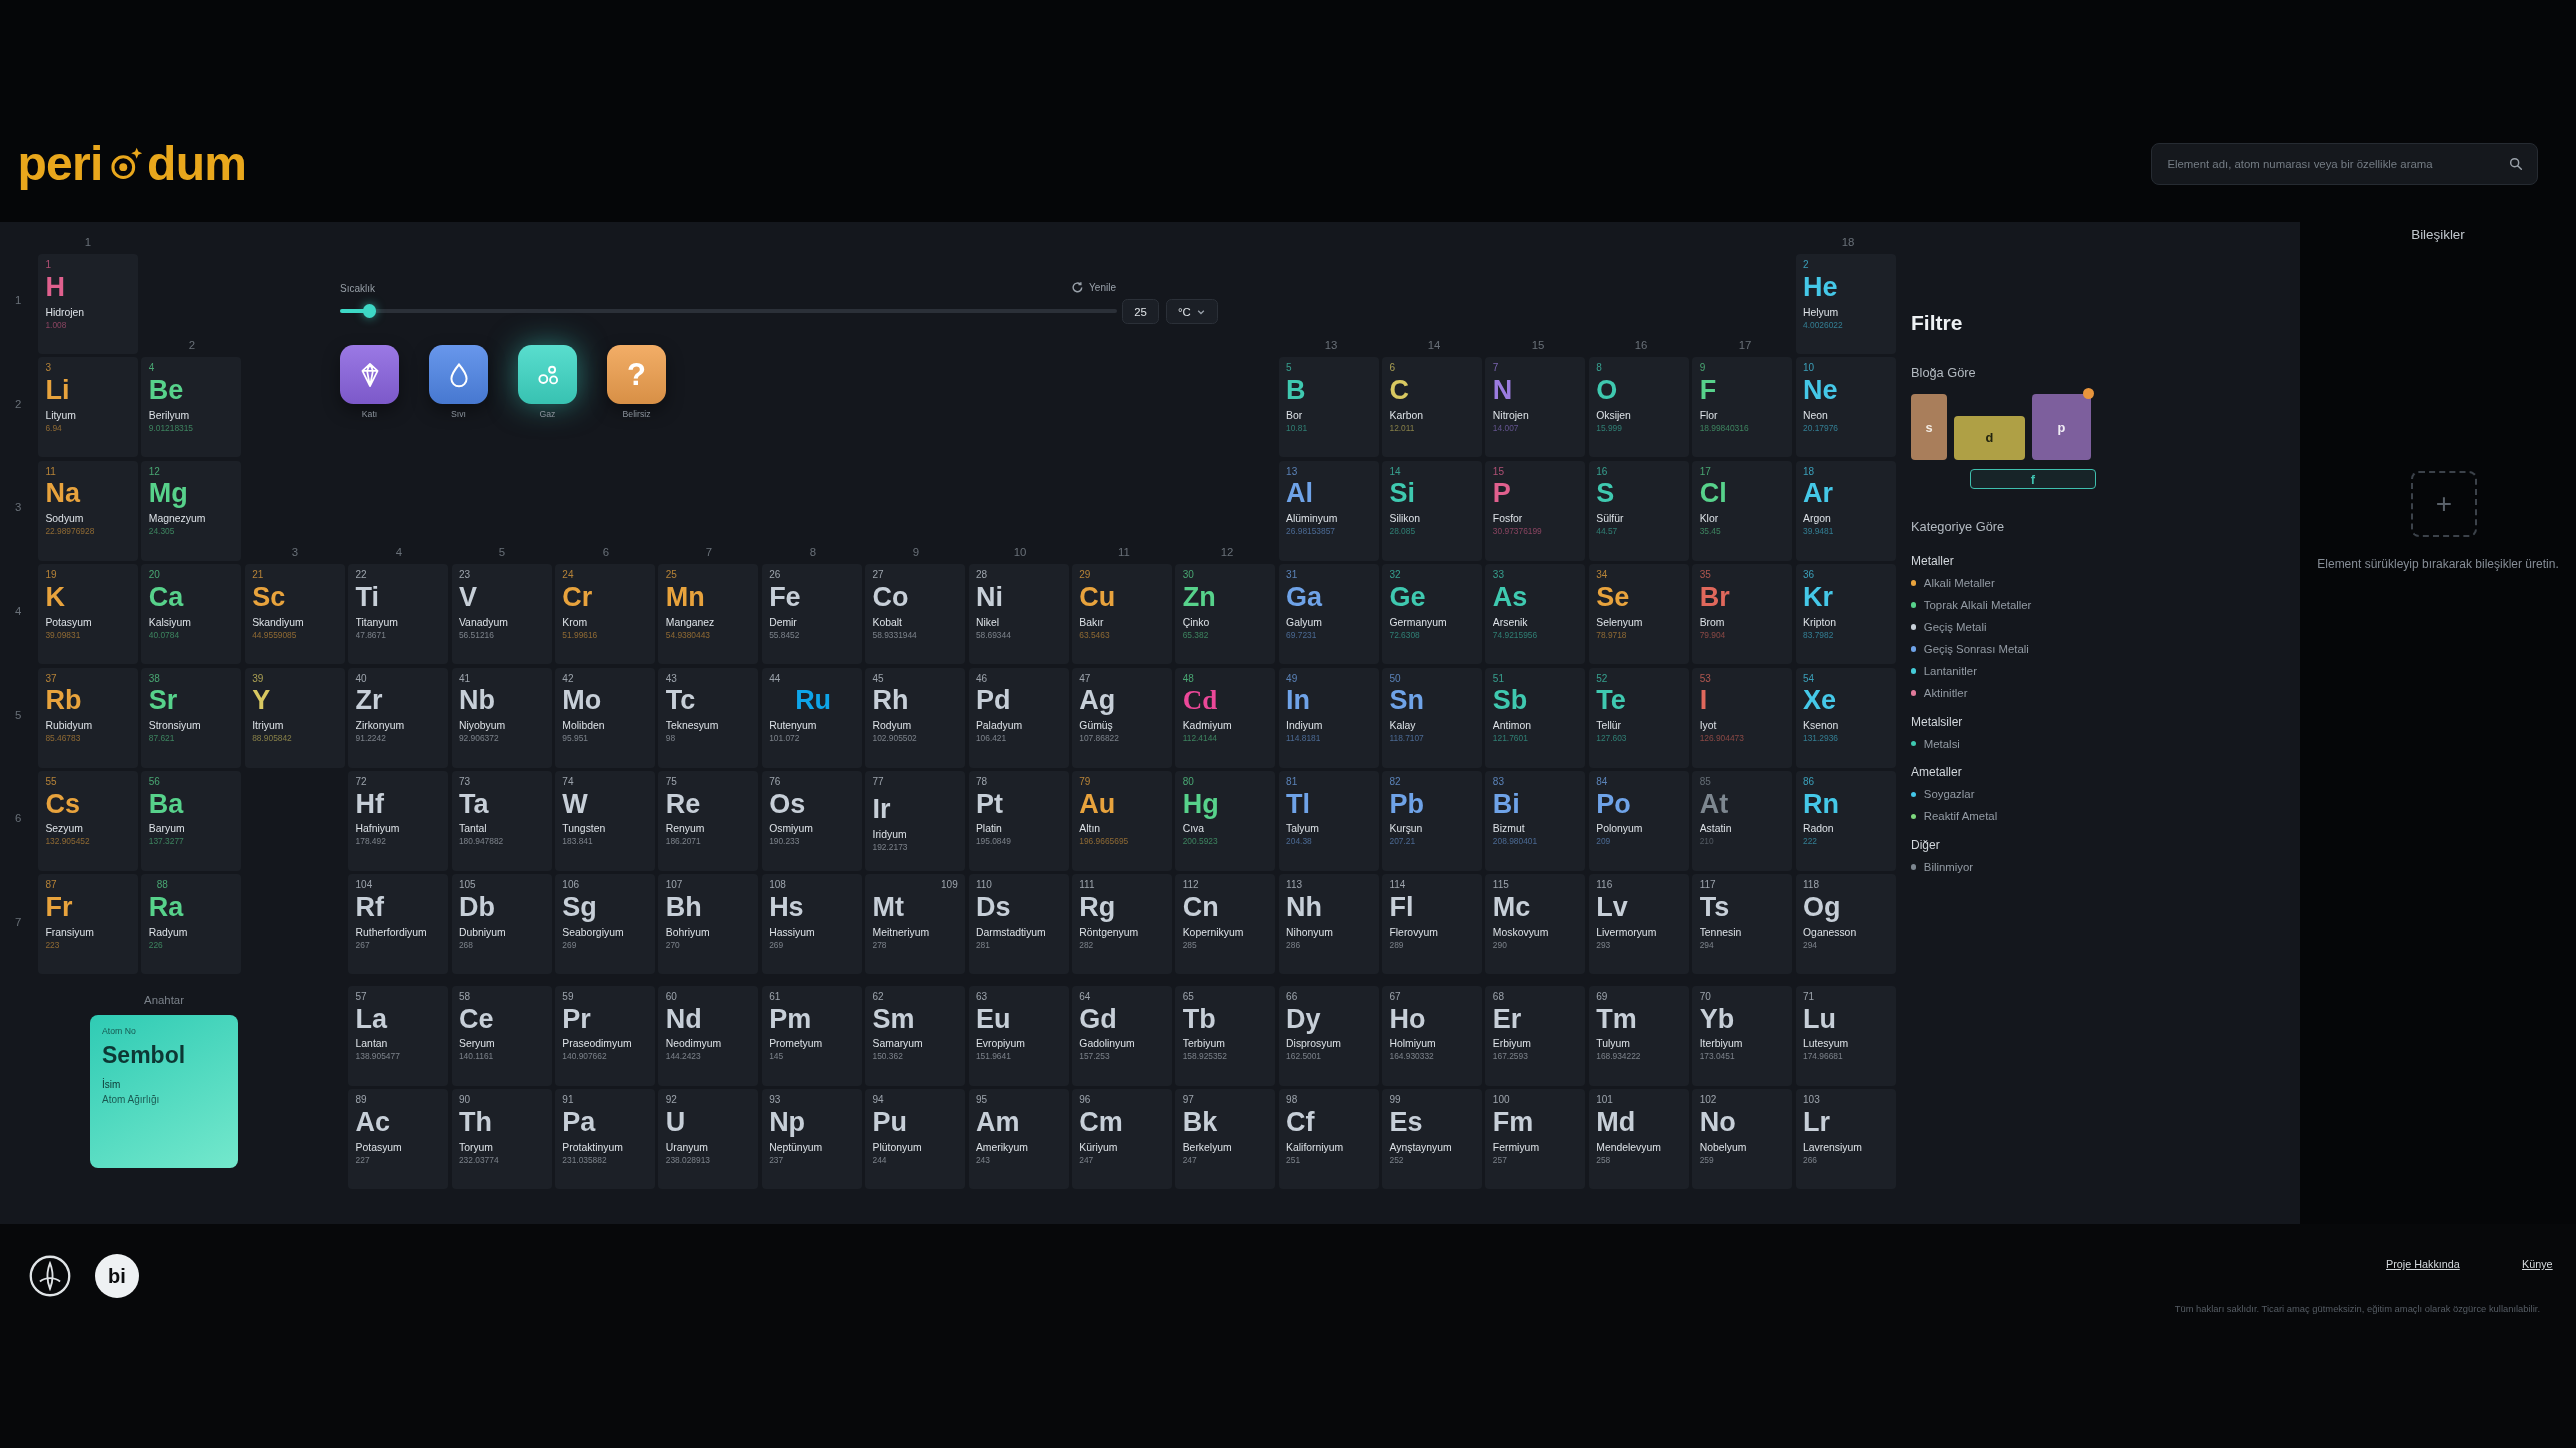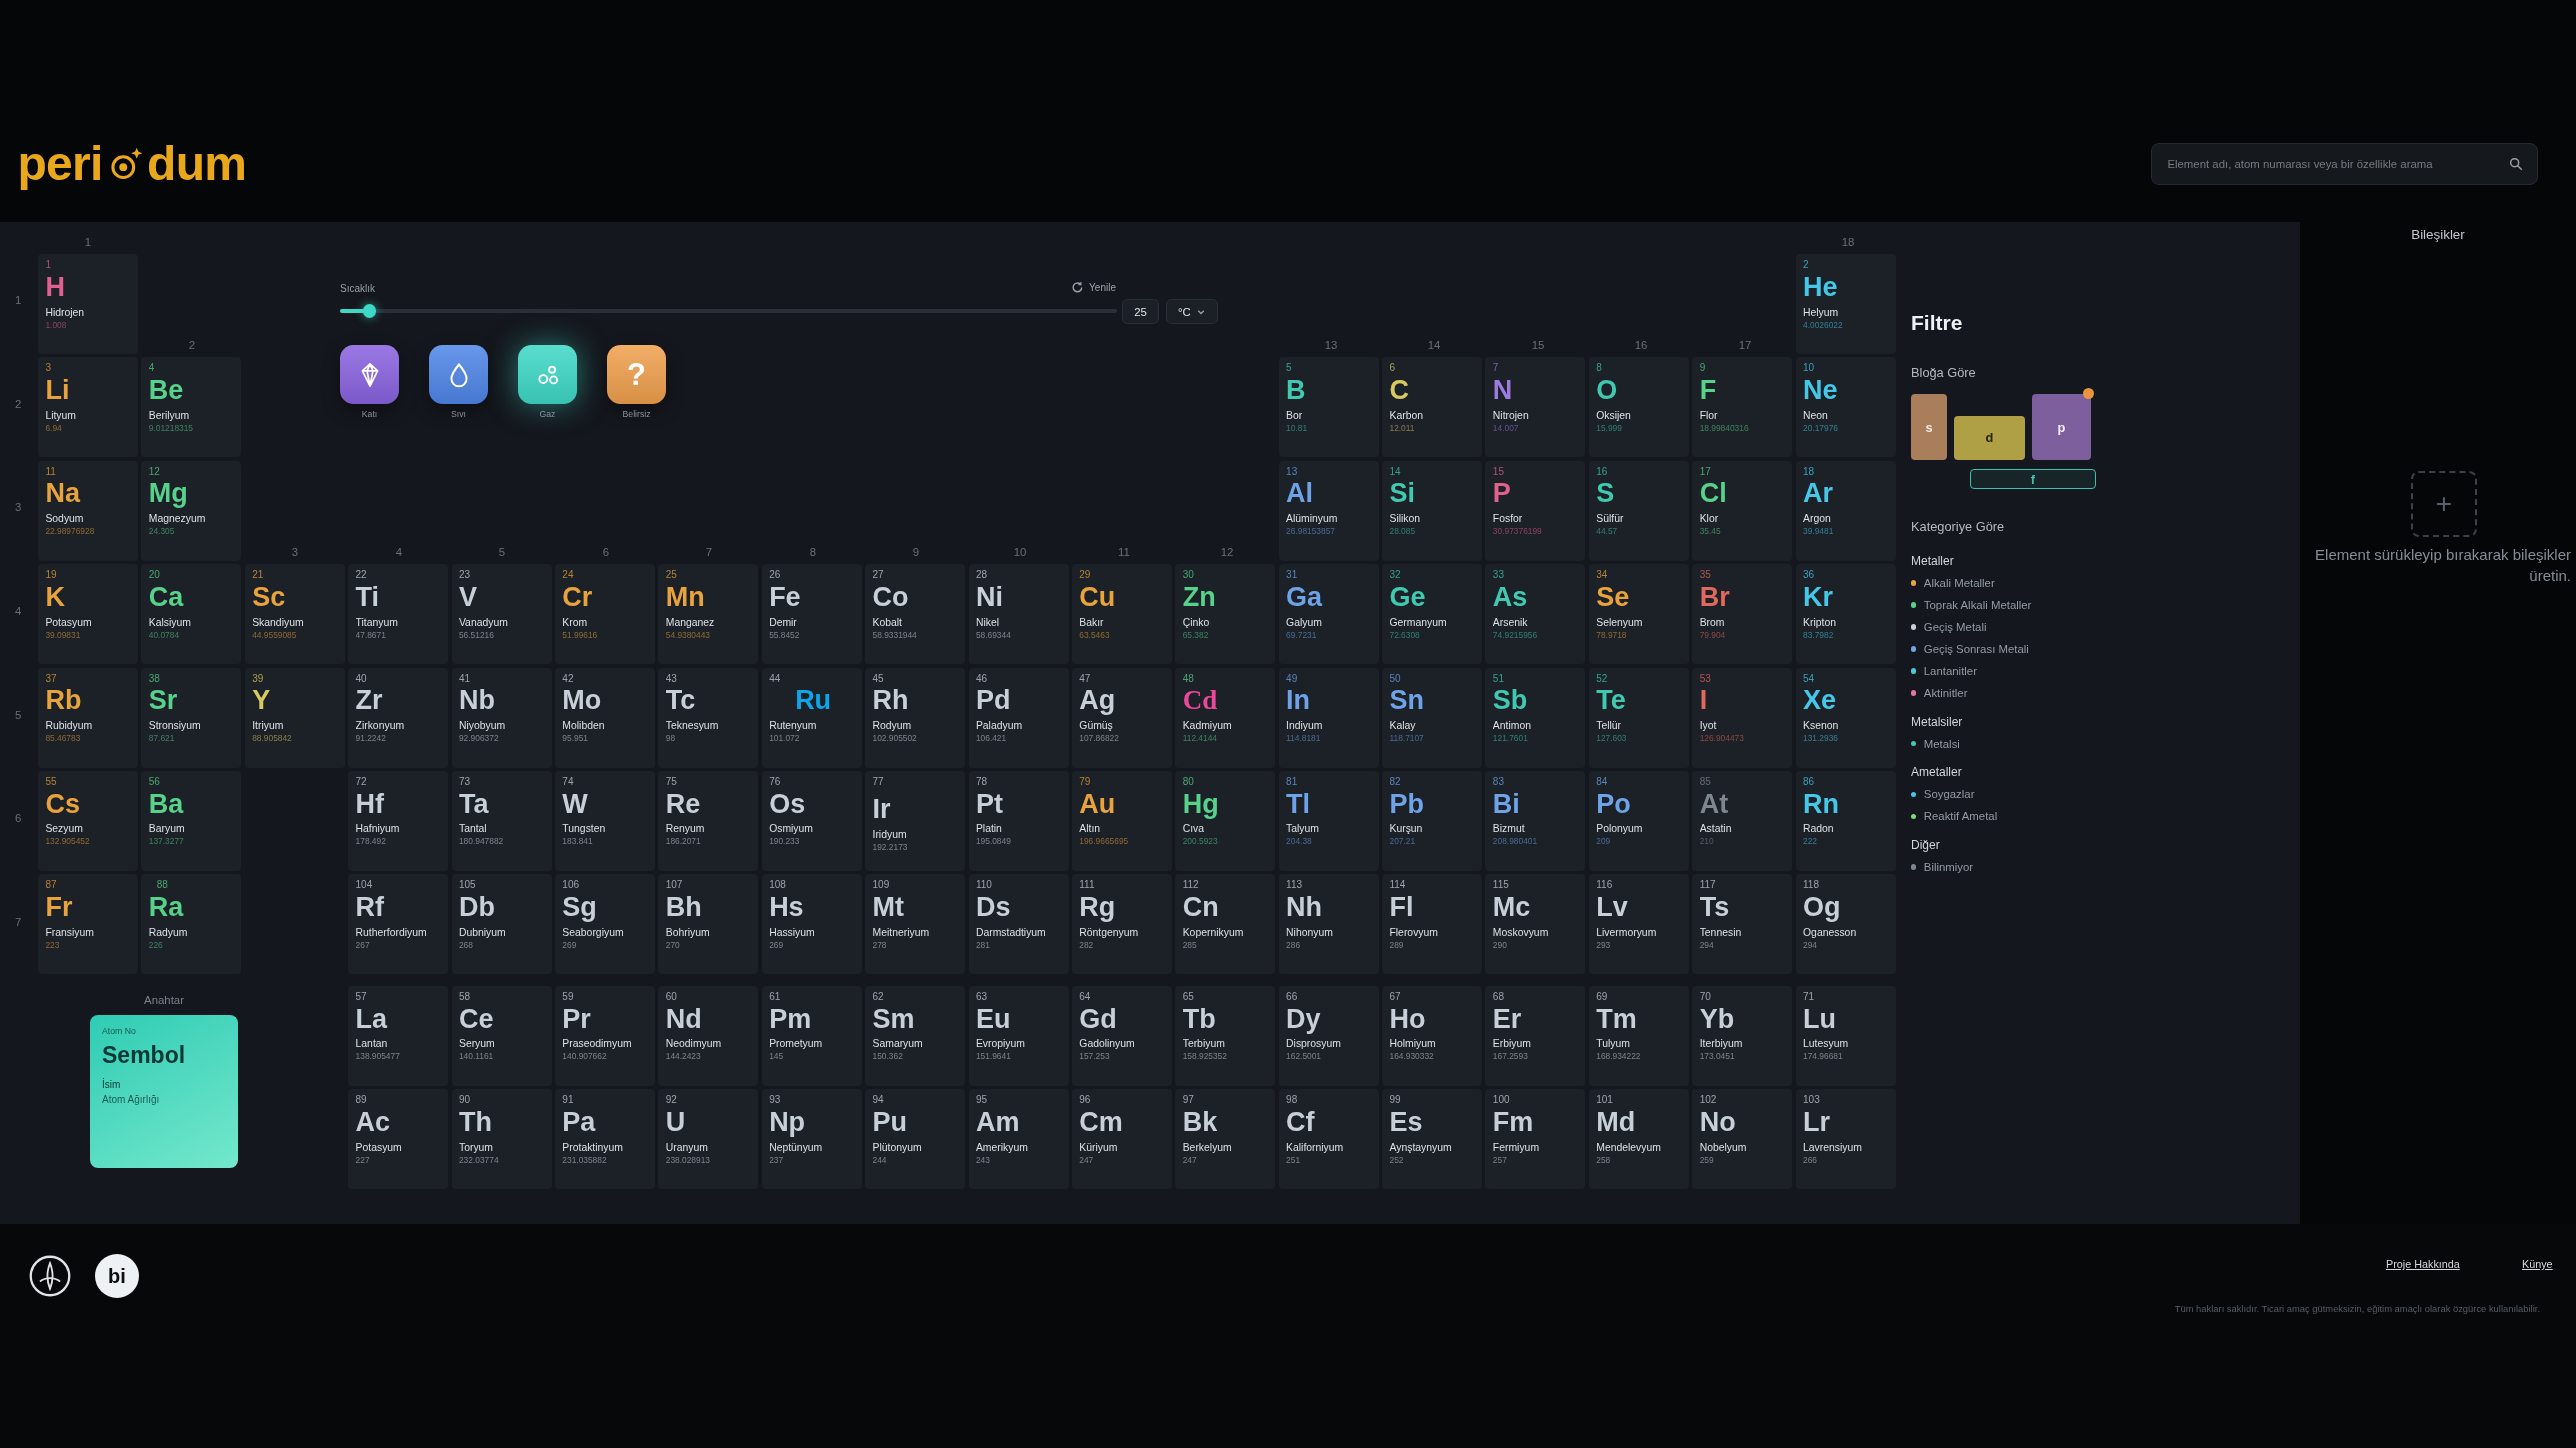--- a/index.html
+++ b/index.html
@@ -80,21 +80,21 @@
   #cat-list{position:absolute;left:0;top:239px;width:296px;}
   .cat-head{margin-top:6.7px;font-size:12px;color:#d2d7dc;height:22px;display:flex;align-items:center;}
   .cat-head:first-child{margin-top:0;}
   .cat-item{height:22px;display:flex;align-items:center;gap:7.4px;font-size:11.4px;color:#939ba4;cursor:pointer;}
   .dot{width:5.4px;height:5.4px;border-radius:50%;flex:none;}
 
   
   .comp-title{position:absolute;left:2300px;top:227px;width:276px;text-align:center;font-size:13.4px;color:#c2c8ce;}
   .dropzone{position:absolute;left:2411px;top:471px;width:66px;height:66px;border:2px dashed #3c424a;border-radius:8px;
             display:flex;align-items:center;justify-content:center;font-size:28px;color:#596069;box-sizing:border-box;cursor:pointer;}
-  .comp-hint{position:absolute;left:2305px;top:544px;width:266px;text-align:right;font-size:15px;color:#868d96;line-height:1.4;}
+  .comp-hint{position:absolute;left:2305px;top:556px;width:266px;text-align:center;font-size:12px;color:#868d96;line-height:1.4;}
 
   
   .footer{position:absolute;left:0;top:1224px;width:2576px;height:224px;background:#07080a;}
   .ea-logo{position:absolute;left:27.6px;top:30px;width:44px;height:44px;cursor:pointer;}
   .bi-logo{position:absolute;left:95px;top:30px;width:44px;height:44px;border-radius:50%;background:#eef1f3;color:#0c0d0f;
            display:flex;align-items:center;justify-content:center;font-size:20px;font-weight:700;cursor:pointer;}
   .flink{position:absolute;top:34px;font-size:10.8px;color:#d5dade;text-decoration:underline;cursor:pointer;}
   .flink-1{left:2386px;}
   .flink-2{left:2522px;}
   .fineprint{position:absolute;right:36px;top:79px;font-size:9.4px;color:#565d65;}
@@ -641,21 +641,21 @@
           <div class="nm">Bohriyum</div>
           <div class="wt" style="color: rgb(199, 207, 216);">270</div>
         </div>
         <div class="cell" style="grid-area: 7 / 8;">
           <div class="num" style="color: rgb(199, 207, 216);">108</div>
           <div class="sym" style="color: rgb(199, 207, 216);">Hs</div>
           <div class="nm">Hassiyum</div>
           <div class="wt" style="color: rgb(199, 207, 216);">269</div>
         </div>
         <div class="cell" style="grid-area: 7 / 9;">
-          <div class="num" style="color: rgb(199, 207, 216);">109</div>
+          <div class="num" style="color: rgb(199, 207, 216); text-align: right;">109</div>
           <div class="sym" style="color: rgb(199, 207, 216);">Mt</div>
           <div class="nm">Meitneriyum</div>
           <div class="wt" style="color: rgb(199, 207, 216);">278</div>
         </div>
         <div class="cell" style="grid-area: 7 / 10;">
           <div class="num" style="color: rgb(199, 207, 216);">110</div>
           <div class="sym" style="color: rgb(199, 207, 216);">Ds</div>
           <div class="nm">Darmstadtiyum</div>
           <div class="wt" style="color: rgb(199, 207, 216);">281</div>
         </div>

